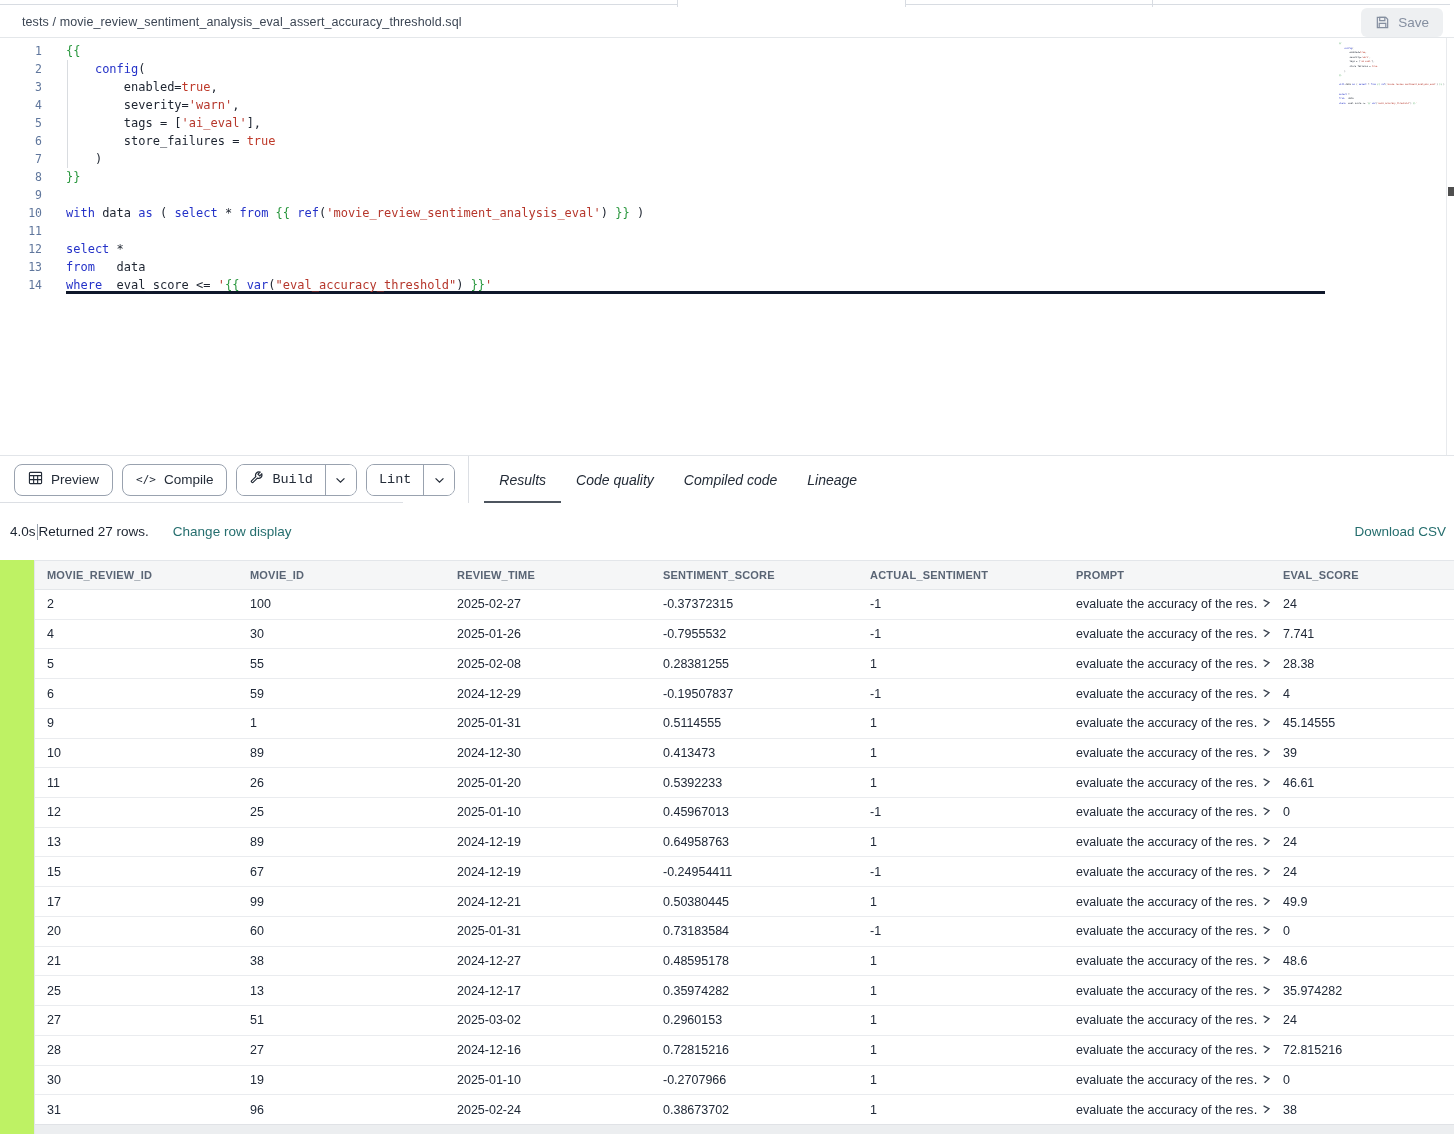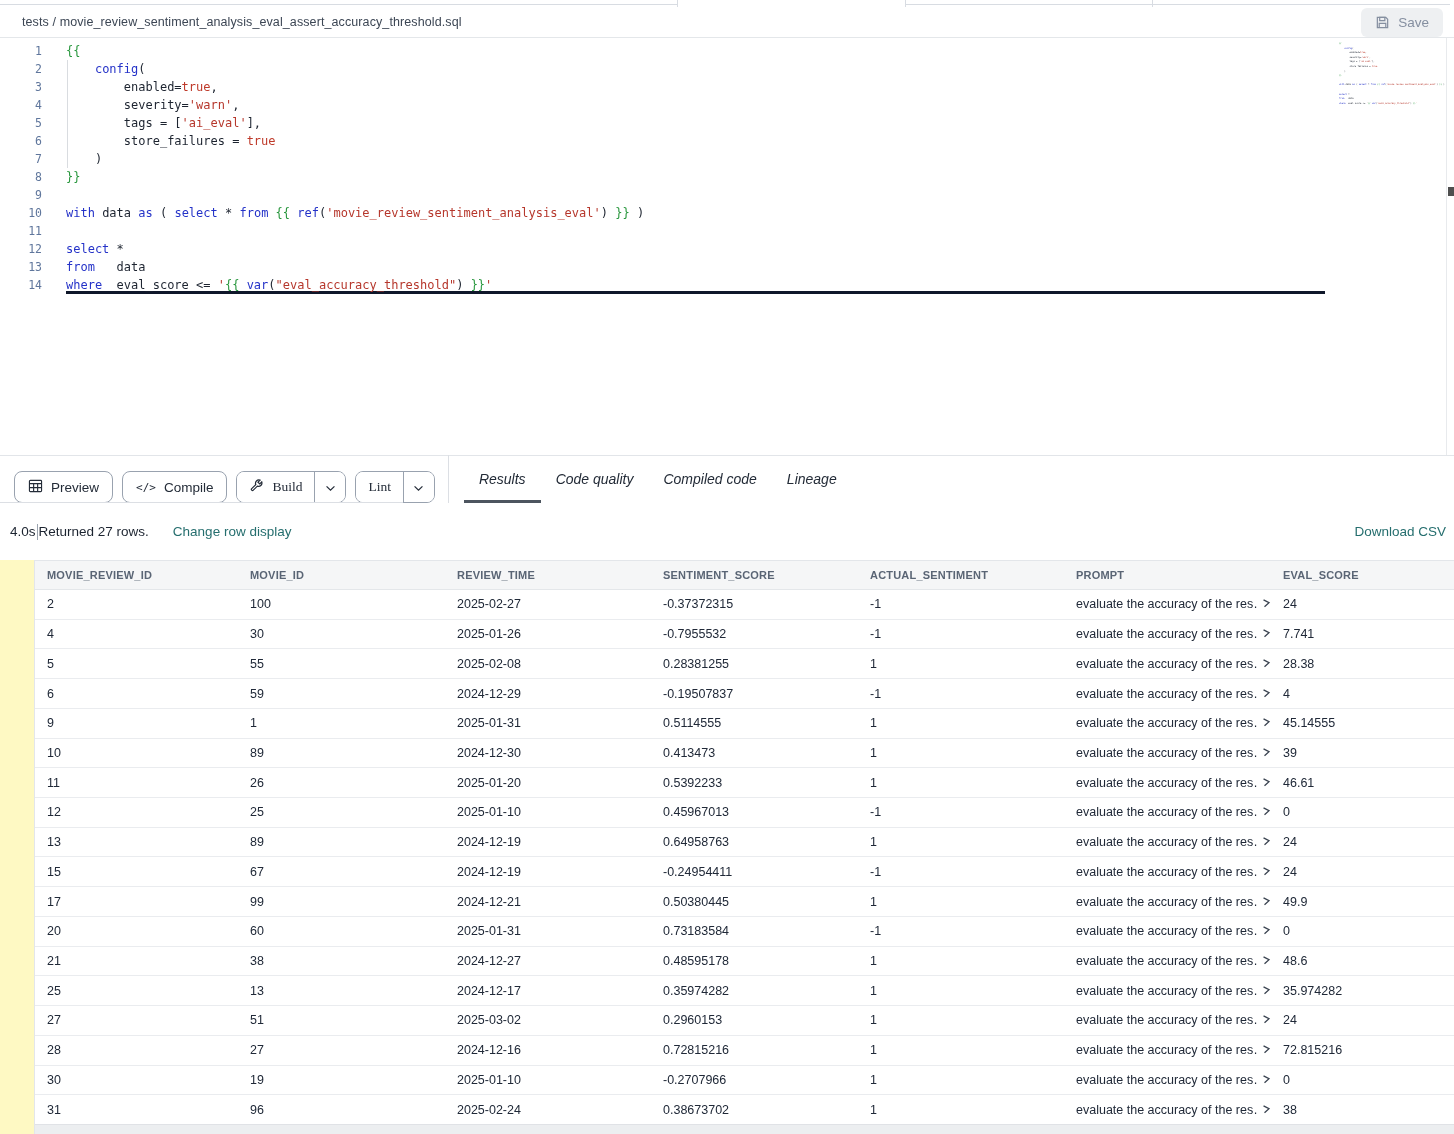--- a/index.html
+++ b/index.html
@@ -1,17 +1,17 @@
 <!DOCTYPE html>
 <html><head>
 <meta charset="utf-8">
 <style>
   * { margin:0; padding:0; box-sizing:border-box; }
   html,body { width:1454px; height:1134px; background:#fff; font-family:"Liberation Sans", sans-serif; color:#1d2430; overflow:hidden; }
-  .app { position:relative; width:1454px; height:1134px; background:#fef9c3; }
+  .app { position:relative; width:1454px; height:1134px; background:#bef264; }
 
   
   .top-strip { position:absolute; top:0; left:0; width:1454px; height:7px; background:#fff; }
   .ts-line { position:absolute; top:4px; height:1px; background:#d8dce2; }
   .ts-line.a { left:0; width:677px; }
   .ts-line.b { left:905px; width:545px; }
   .ts-tick { position:absolute; top:0; width:1px; height:7px; background:#d8dce2; }
   .ts-tick.t1 { left:677px; } .ts-tick.t2 { left:905px; } .ts-tick.t3 { left:1152px; }
 
   
@@ -33,25 +33,25 @@
   .tok-brace { color:#27963c; }
   .tok-plain { color:#1d2430; }
   .indent-guide { position:absolute; left:67px; top:22px; width:1px; height:108px; background:#d9dcе0; background:#d9dce0; }
   .minimap { position:absolute; top:4px; right:12px; width:107px; }
   .minimap .line { height:4.6px; line-height:4.6px; font-size:2.2px; }
   .minimap .code { margin-left:4px; }
   .ed-scroll { position:absolute; top:0; right:0; width:8px; height:417px; border-left:1px solid #e8eaed; }
   .ed-thumb { position:absolute; top:149px; left:1px; width:6px; height:9px; background:#4f4f4f; }
 
   
-  .toolbar { position:absolute; top:455px; left:0; width:1454px; height:48px; border-top:1px solid #e2e5e9; display:flex; align-items:flex-end; background:#fff; }
+  .toolbar { position:absolute; top:455px; left:0; width:1454px; height:48px; border-top:1px solid #e2e5e9; display:flex; align-items:center; background:#fff; }
   .btn-row { display:flex; align-items:center; gap:9px; padding-left:14px; }
   .btn, .split-btn { display:flex; align-items:center; height:32px; border:1px solid #99a2af; border-radius:8px; background:#fff; overflow:hidden; }
   .btn { padding:0 13px; gap:8px; cursor:pointer; font-size:13.5px; color:#242c38; font-family:"Liberation Sans",sans-serif; }
-  .split-btn .main { display:flex; align-items:center; gap:8px; padding:0 12px; height:100%; border:none; background:#fff; font-size:13.5px; color:#242c38; font-family:Liberation Serif, serif; cursor:pointer; }
+  .split-btn .main { display:flex; align-items:center; gap:8px; padding:0 12px; height:100%; border:none; background:#fff; font-size:13.5px; color:#242c38; font-family:Liberation Mono, monospace; cursor:pointer; }
   .split-btn .caret { display:flex; align-items:center; justify-content:center; width:31px; height:100%; border:none; border-left:1px solid #99a2af; background:#fff; cursor:pointer; }
   .code-glyph { font-size:11px; color:#242c38; font-family:"DejaVu Sans Mono",monospace; }
   .tb-divider { width:1px; height:48px; background:#dcdfe4; margin-left:13px; }
   .tb-underline { position:absolute; left:0; top:502px; width:403px; height:1px; background:#dcdfe4; }
   .tabs { display:flex; height:48px; margin-left:15px; }
   .tab { position:relative; display:flex; align-items:center; padding:0 15px; font-size:14px; color:#232b37; cursor:pointer;font-style:italic; }
   .tab.active { font-weight:bold; font-weight:normal; }
   .tab.active::after { content:""; position:absolute; left:0; right:0; bottom:0; height:3px; background:#4d555f; }
 
   

